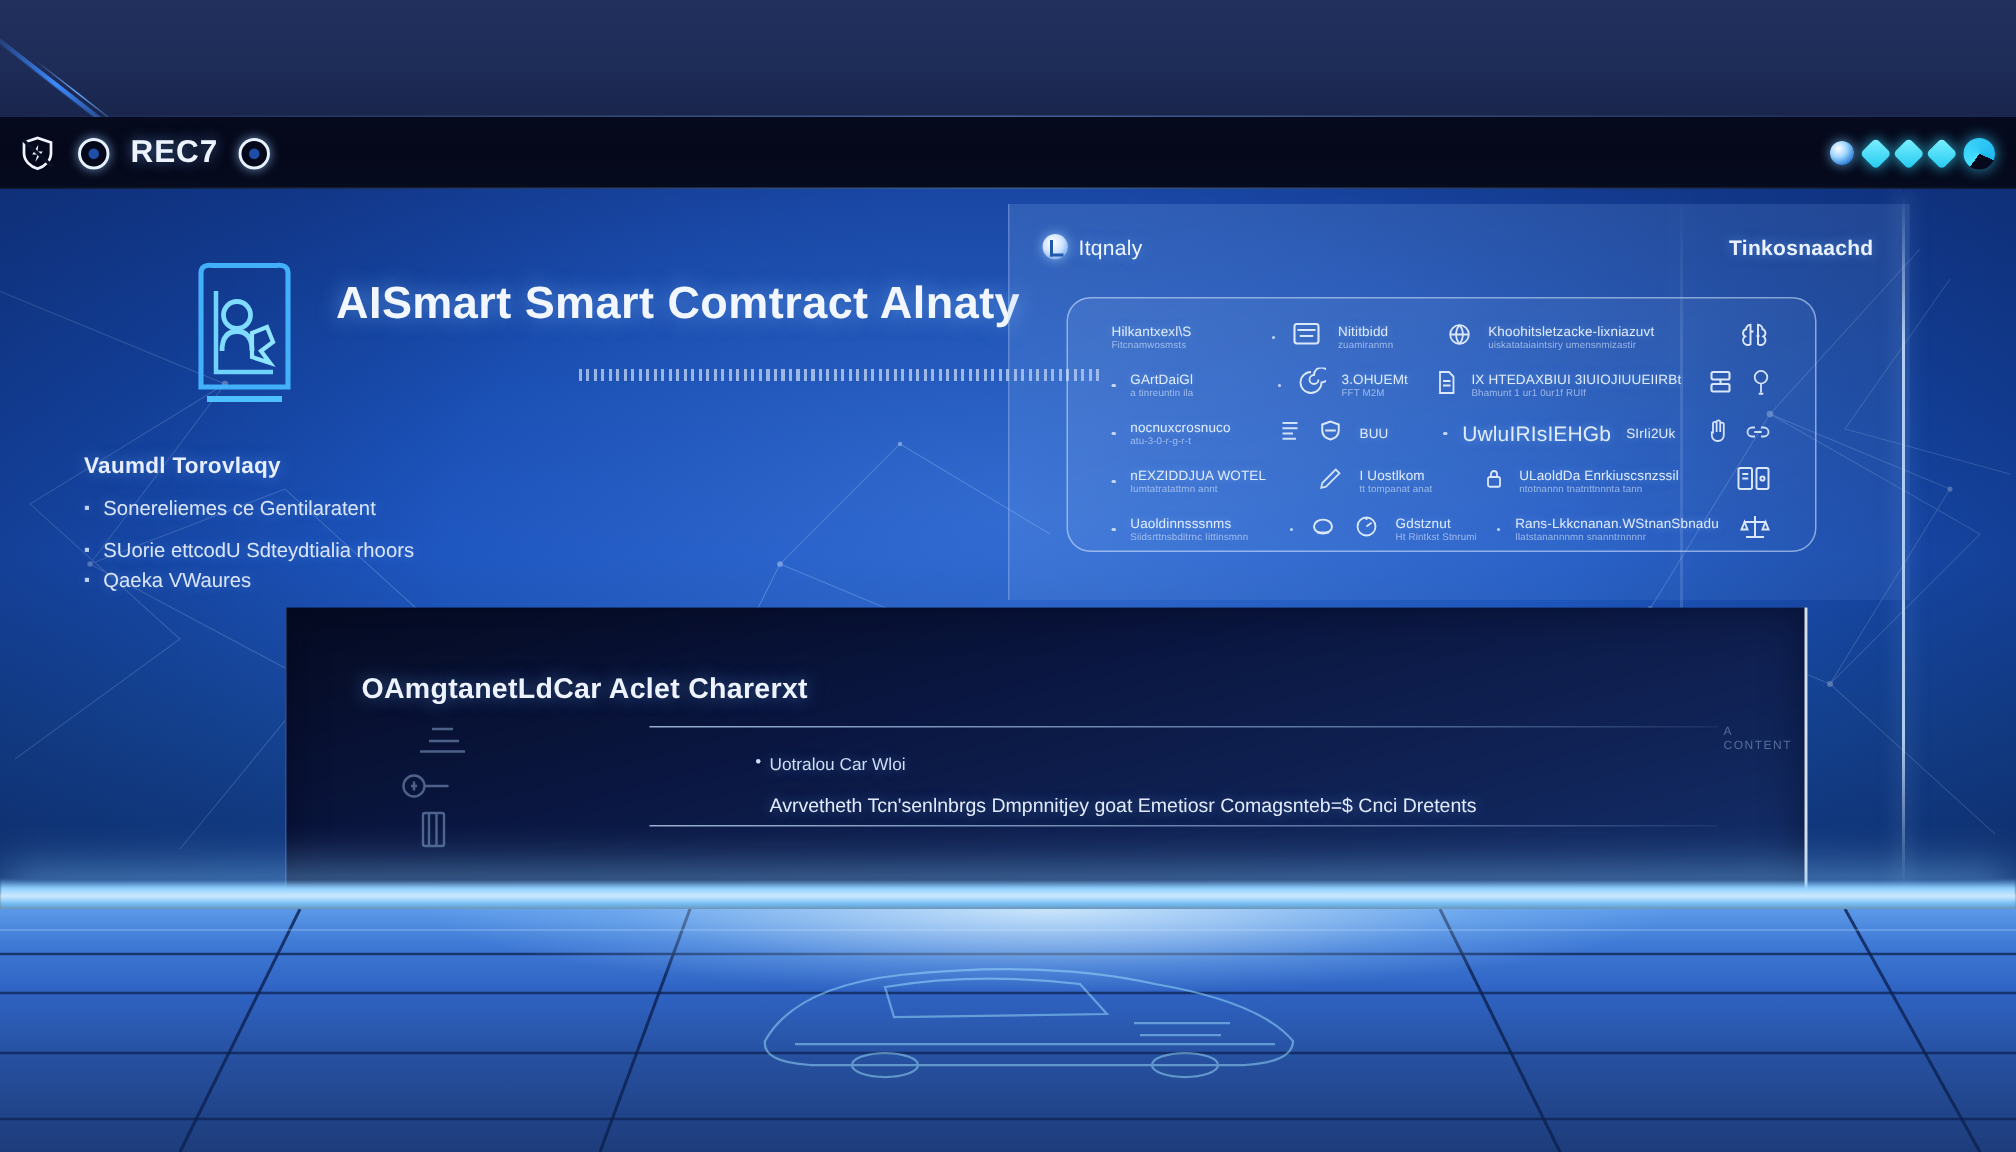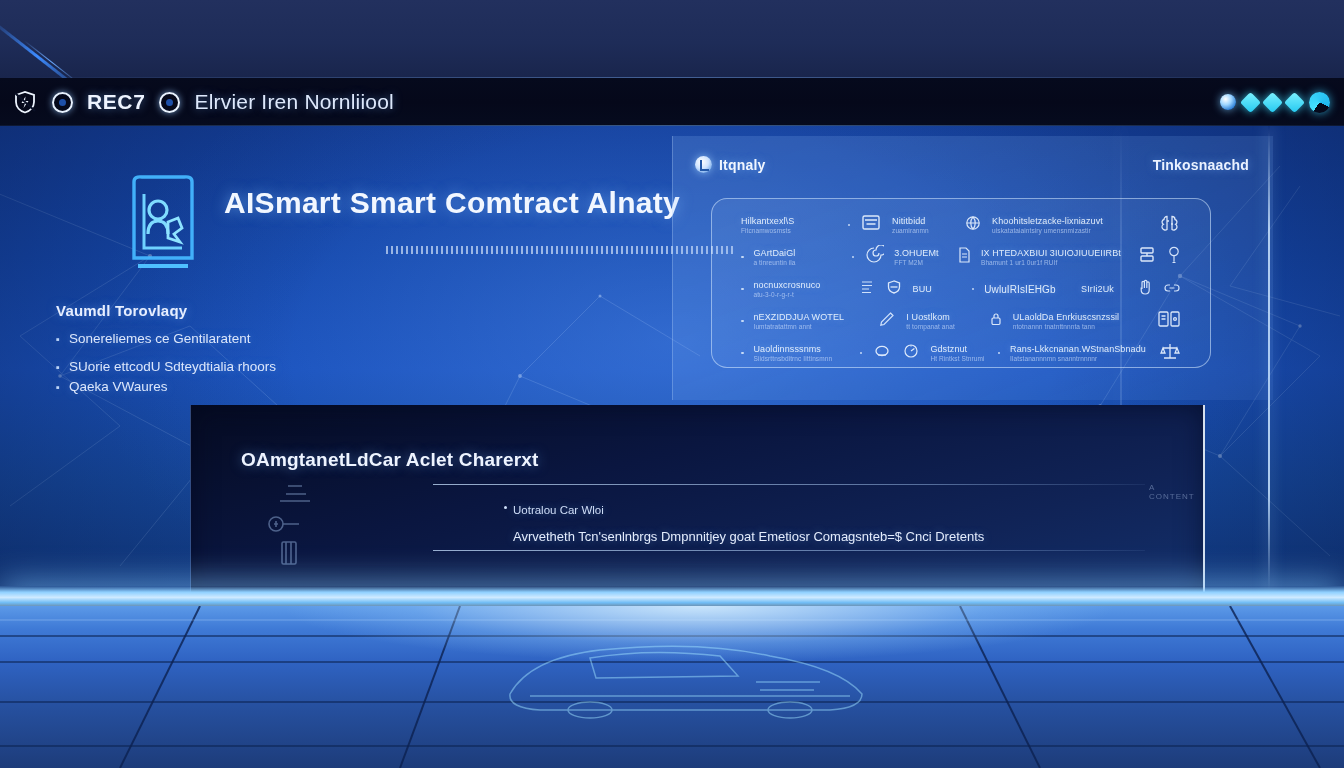--- a/index.html
+++ b/index.html
@@ -85,21 +85,21 @@
     background:linear-gradient(160deg,rgba(150,195,255,.18),rgba(110,165,245,.10));
     border-left:1px solid rgba(200,226,255,.30);}
   .rp-head{display:flex;align-items:center;justify-content:space-between;
     padding:20px 24px 0 22px;}
   .rp-brand{display:flex;align-items:center;gap:7px;}
   .rp-badge{width:17px;height:17px;border-radius:50%;flex:none;
     background:radial-gradient(circle at 40% 35%,#ffffff,#cfe4ff 45%,#3d84da 100%);
     box-shadow:0 0 8px rgba(160,210,255,.7);position:relative;}
   .rp-badge::after{content:"";position:absolute;left:5px;top:4px;width:7px;height:9px;
     border-left:2px solid #2258a8;border-bottom:2px solid #2258a8;}
-  .rp-brand span{color:#f0f6ff;font-size:14px;font-weight:700;letter-spacing:.2px;
+  .rp-brand span{color:#f0f6ff;font-size:14px;font-weight:400;letter-spacing:.2px;
     text-shadow:0 0 9px rgba(130,190,255,.55);}
   .rp-right{color:#eaf2ff;font-size:14px;font-weight:700;letter-spacing:.2px;
     text-shadow:0 0 8px rgba(130,190,255,.5);}
   .rp-card{position:absolute;left:38px;top:62px;width:500px;height:170px;
     border:1px solid rgba(215,235,255,.55);border-radius:16px;
     background:linear-gradient(160deg,rgba(180,212,255,.10),rgba(120,170,245,.04));
     padding:10px 29px;box-sizing:border-box;overflow:hidden;}
   .rrow{display:flex;align-items:center;gap:10px;height:32px;}
   .cell{display:flex;flex-direction:column;justify-content:center;}
   .t1{color:rgba(238,246,255,.92);font-size:9px;letter-spacing:.1px;white-space:nowrap;
@@ -161,21 +161,20 @@
           <path d="M3 3 L23 21" stroke="#0a1026" stroke-width="2.2"></path>
         </svg>
       </span>
       <span class="ring">
           <i></i>
         </span>
       <span class="hdr-text">REC7</span>
       <span class="ring">
           <i></i>
         </span>
-      <span class="hdr-text sub">Elrvier Iren Nornliiool</span>
     </div>
     <div class="hdr-right">
       <span class="hr-dot"></span>
       <span class="hr-dia"></span>
       <span class="hr-dia"></span>
       <span class="hr-dia"></span>
       <span class="hr-pac"></span>
     </div>
   </div>
 
@@ -352,21 +351,21 @@
           <svg width="18" height="16" viewBox="0 0 18 16" fill="none" stroke="#eaf3ff" stroke-width="1.3">
             <path d="M9 2 3.5 4v4c0 3 2.5 5.2 5.5 6 3-.8 5.5-3 5.5-6V4Z"></path>
               <path d="M5.5 8h7"></path>
           </svg>
         </span>
         <span class="cell" style="width:60px">
           <span class="t1">BUU</span>
         </span>
         <span class="dot"></span>
         <span class="cell" style="width:106px">
-          <span class="t1" style="font-size:10px">UwluIRIsIEHGb</span>
+          <span class="t1" style="font-size:14px">UwluIRIsIEHGb</span>
         </span>
         <span class="cell" style="width:56px">
           <span class="t1">SIrIi2Uk</span>
         </span>
         <span class="gi">
           <svg width="16" height="18" viewBox="0 0 16 18" fill="none" stroke="#e2eeff" stroke-width="1.2">
             <path d="M5 11V4.5a1.2 1.2 0 0 1 2.4 0V10m0-1.5V3.5a1.2 1.2 0 0 1 2.4 0V10m0-.8V5a1.2 1.2 0 0 1 2.4 0v7c0 2.4-1.6 4-4 4s-4-1.6-4-4v-2.4"></path>
           </svg>
         </span>
         <span class="gi">

